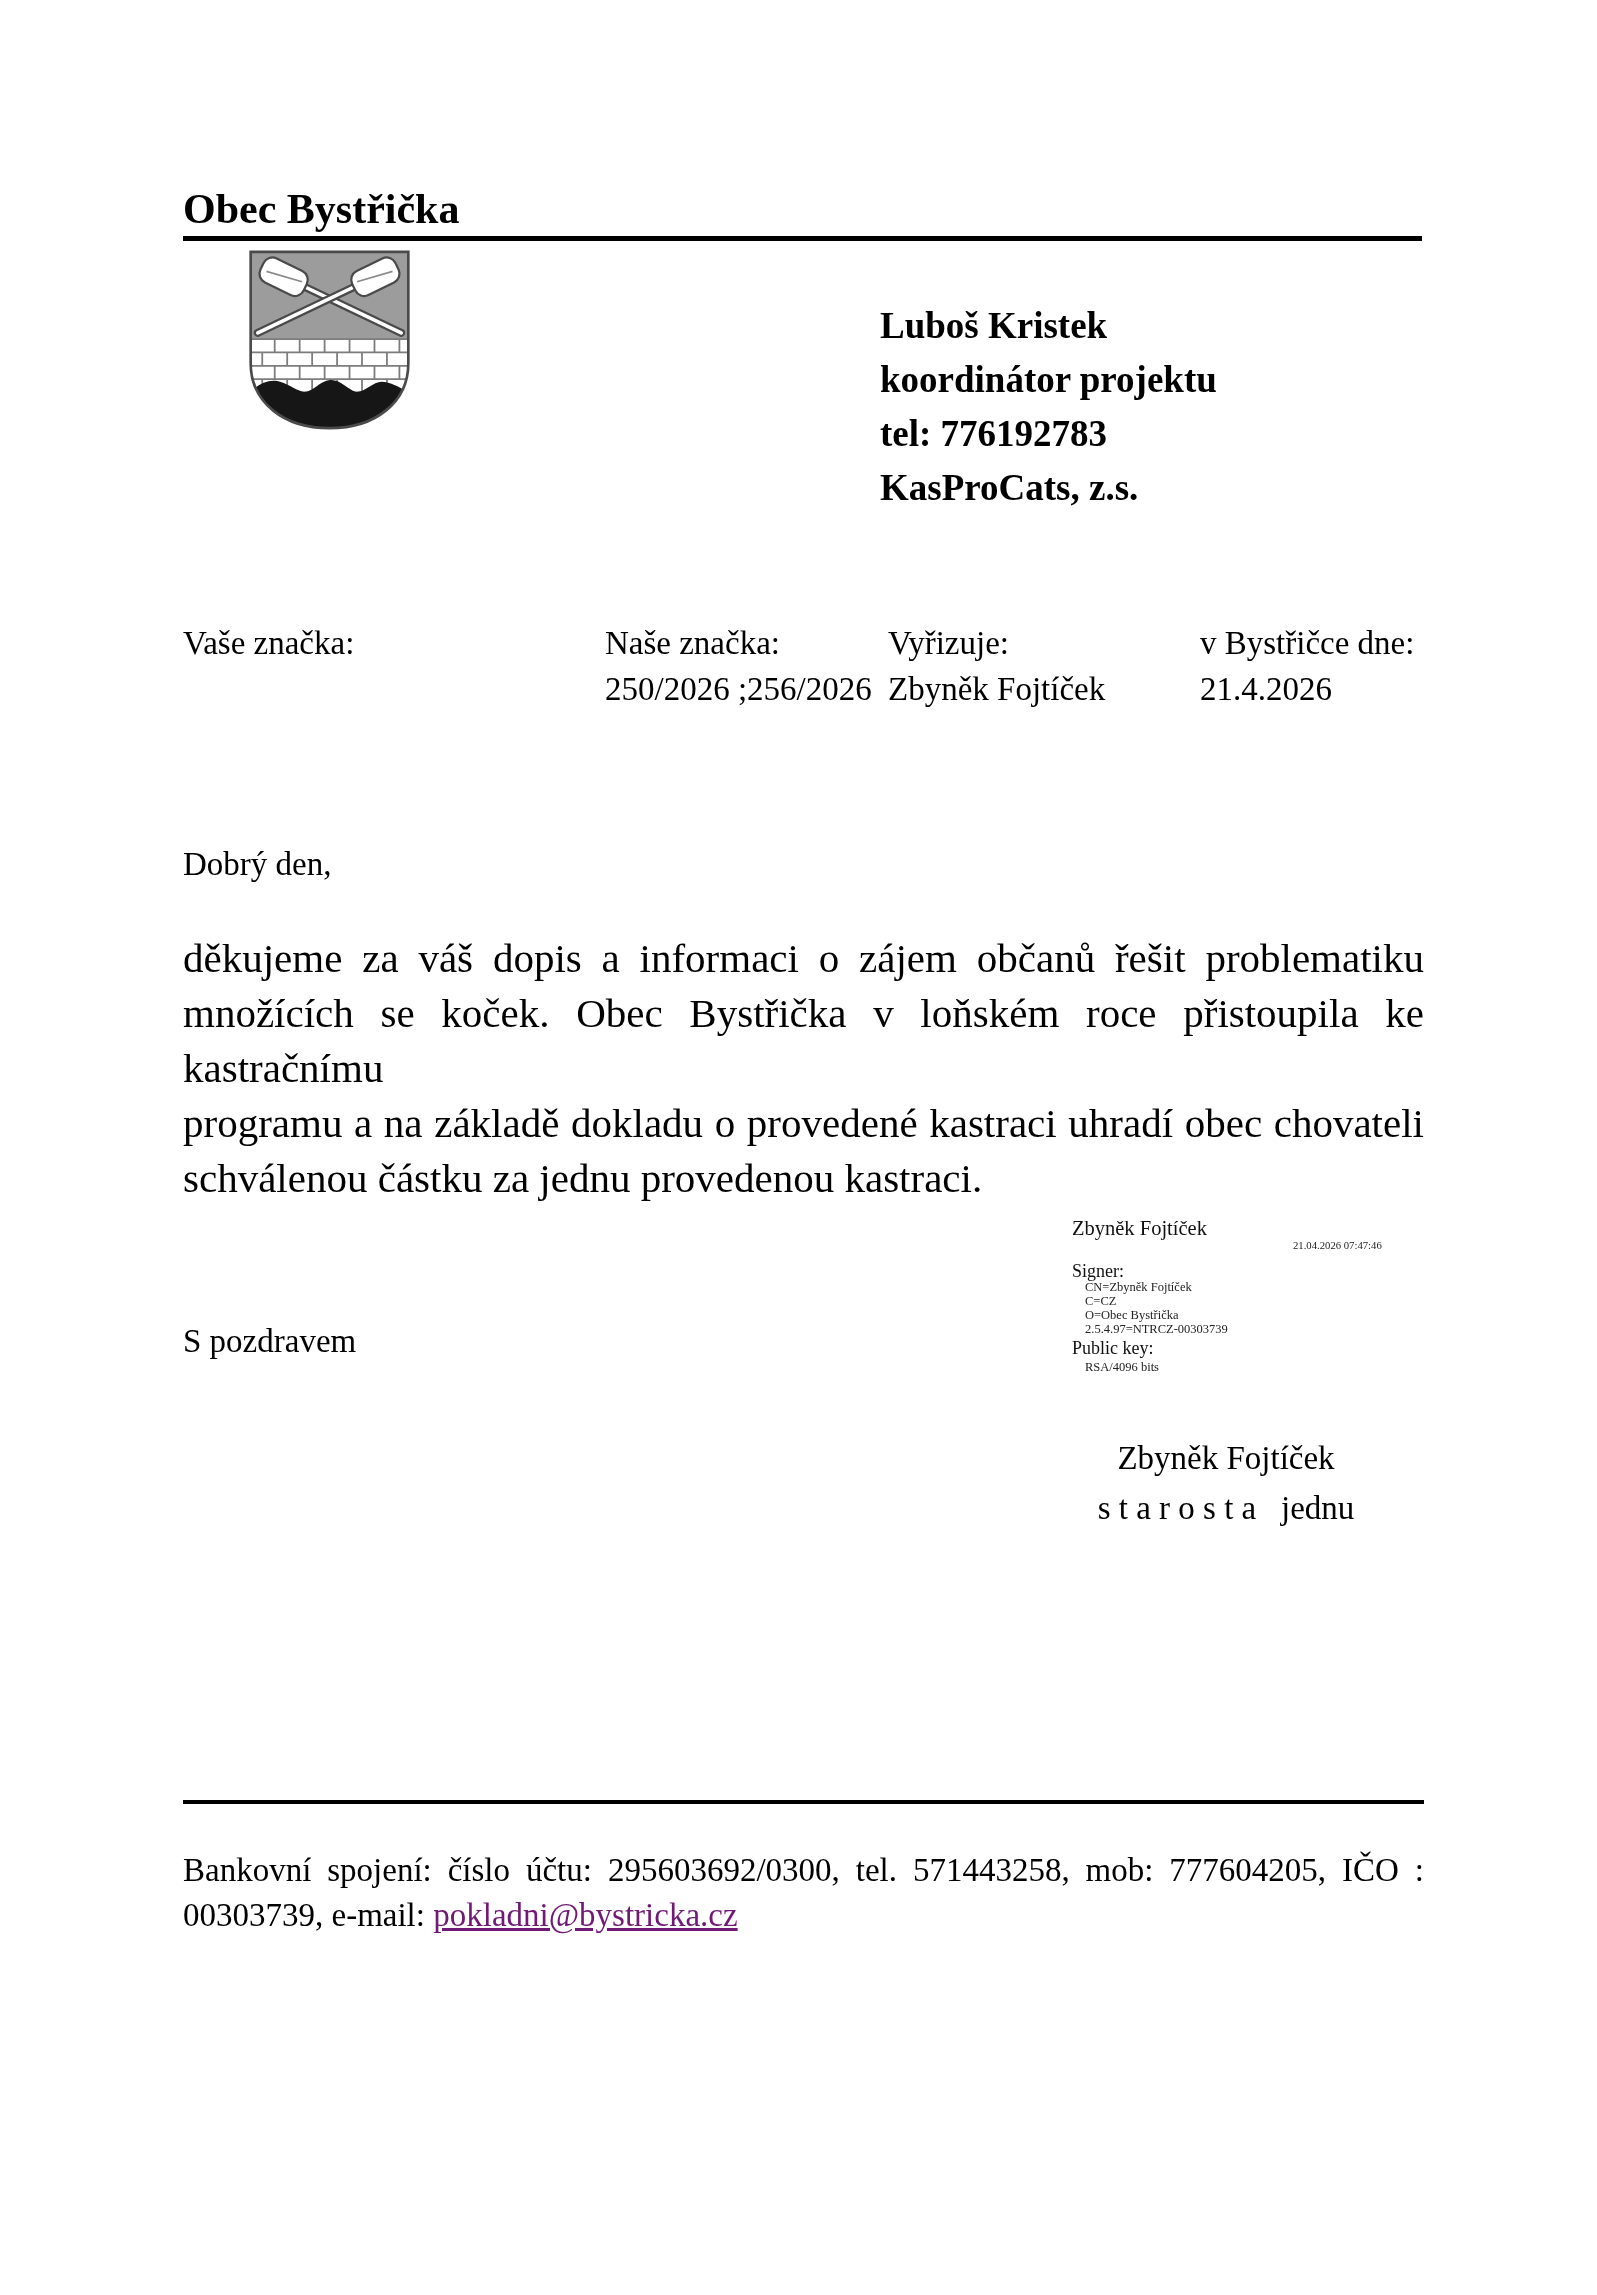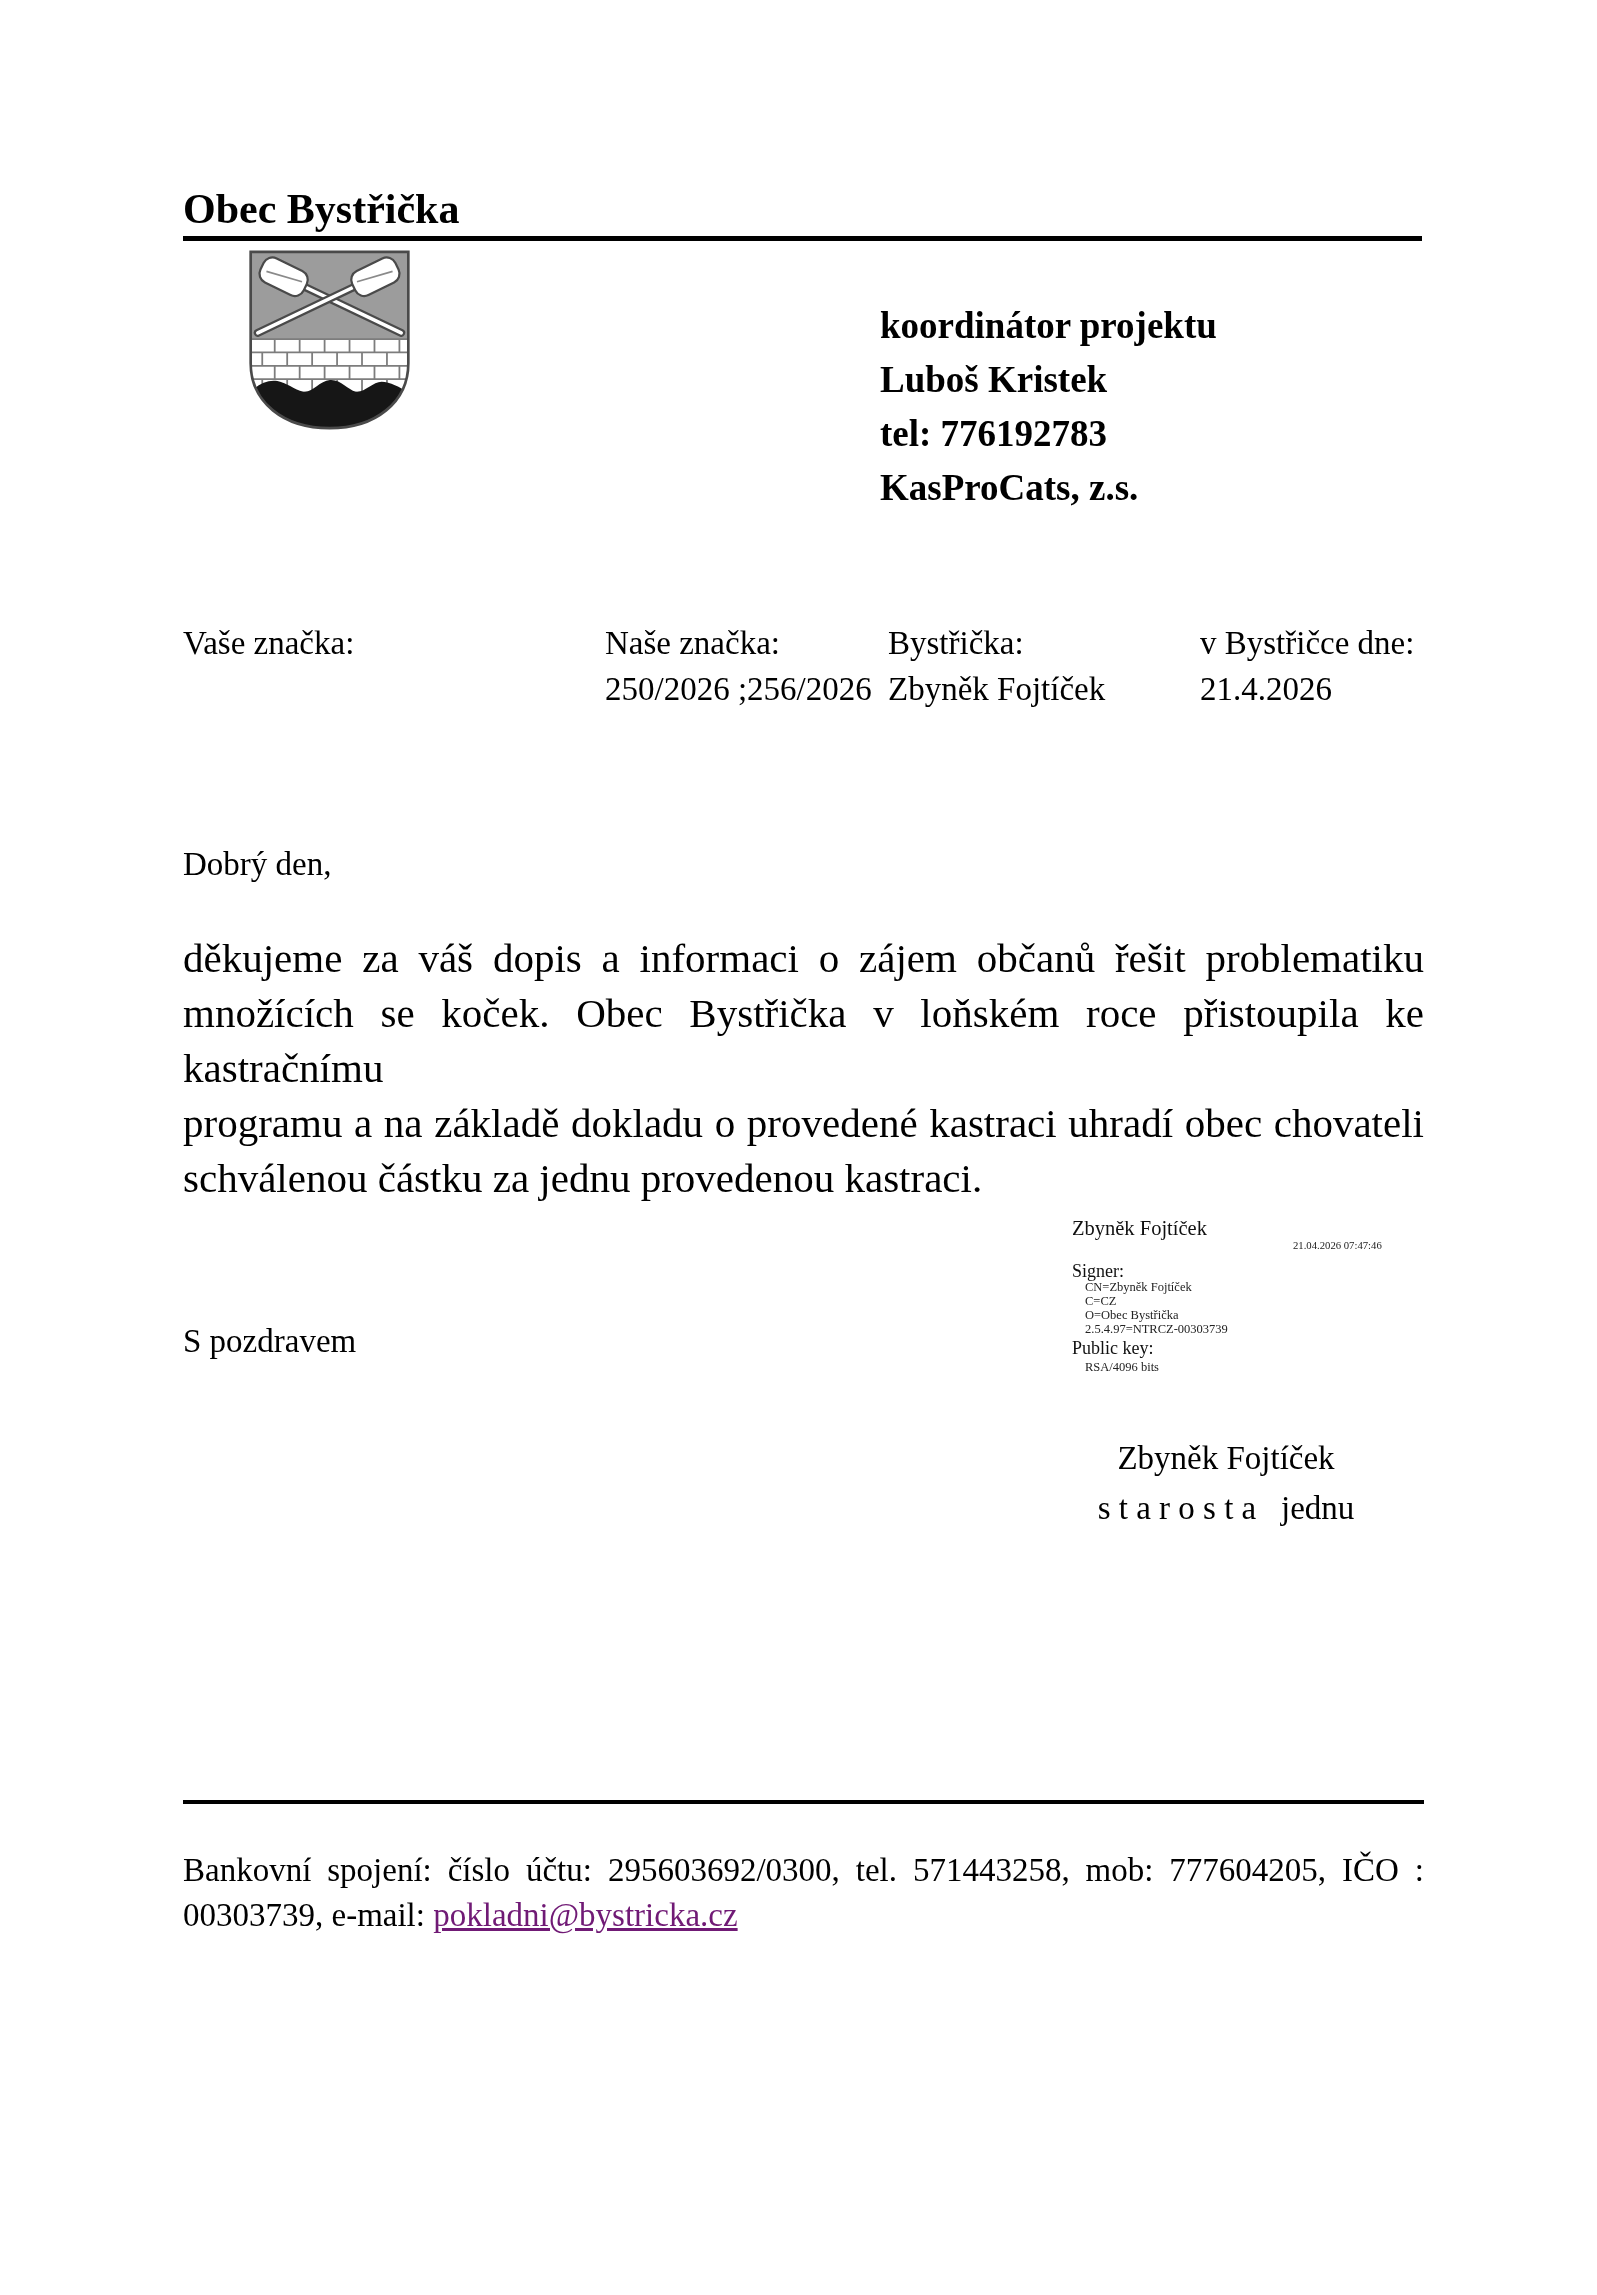--- a/index.html
+++ b/index.html
@@ -119,36 +119,36 @@
             <line x1="156" y1="146" x2="156" y2="161"></line>
         </g>
       </g>
 
       <path d="M0,163 C10,152 22,146 33,148 C44,150 52,158 62,160 C72,162 80,148 92,147 C104,146 112,158 121,160 C130,162 140,149 150,149 C160,149 172,156 183,163 L183,204 L0,204 Z" fill="#161616"></path>
     </g>
     <path d="M3,3 H180 V128 C180,172 143,201 91.5,201 C40,201 3,172 3,128 Z" fill="none" stroke="#4a4a4a" stroke-width="3"></path>
   </svg>
 
   <div class="abs recipient">
+    <div>Luboš Kristek</div>
     <div>koordinátor projektu</div>
-    <div>Luboš Kristek</div>
     <div>tel: 776192783</div>
     <div>KasProCats, z.s.</div>
   </div>
 
   <div class="abs refcol" style="left:183px;top:620px;">
     <div>Vaše značka:</div>
     <div class="val"></div>
   </div>
   <div class="abs refcol" style="left:605px;top:620px;">
     <div>Naše značka:</div>
     <div class="val">250/2026 ;256/2026</div>
   </div>
   <div class="abs refcol" style="left:888px;top:620px;">
-    <div>Bystřička:</div>
+    <div>Vyřizuje:</div>
     <div class="val">Zbyněk Fojtíček</div>
   </div>
   <div class="abs refcol" style="left:1200px;top:620px;">
     <div>v Bystřičce dne:</div>
     <div class="val">21.4.2026</div>
   </div>
 
   <div class="abs salutation">Dobrý den,</div>
 
   <div class="abs paragraph">

